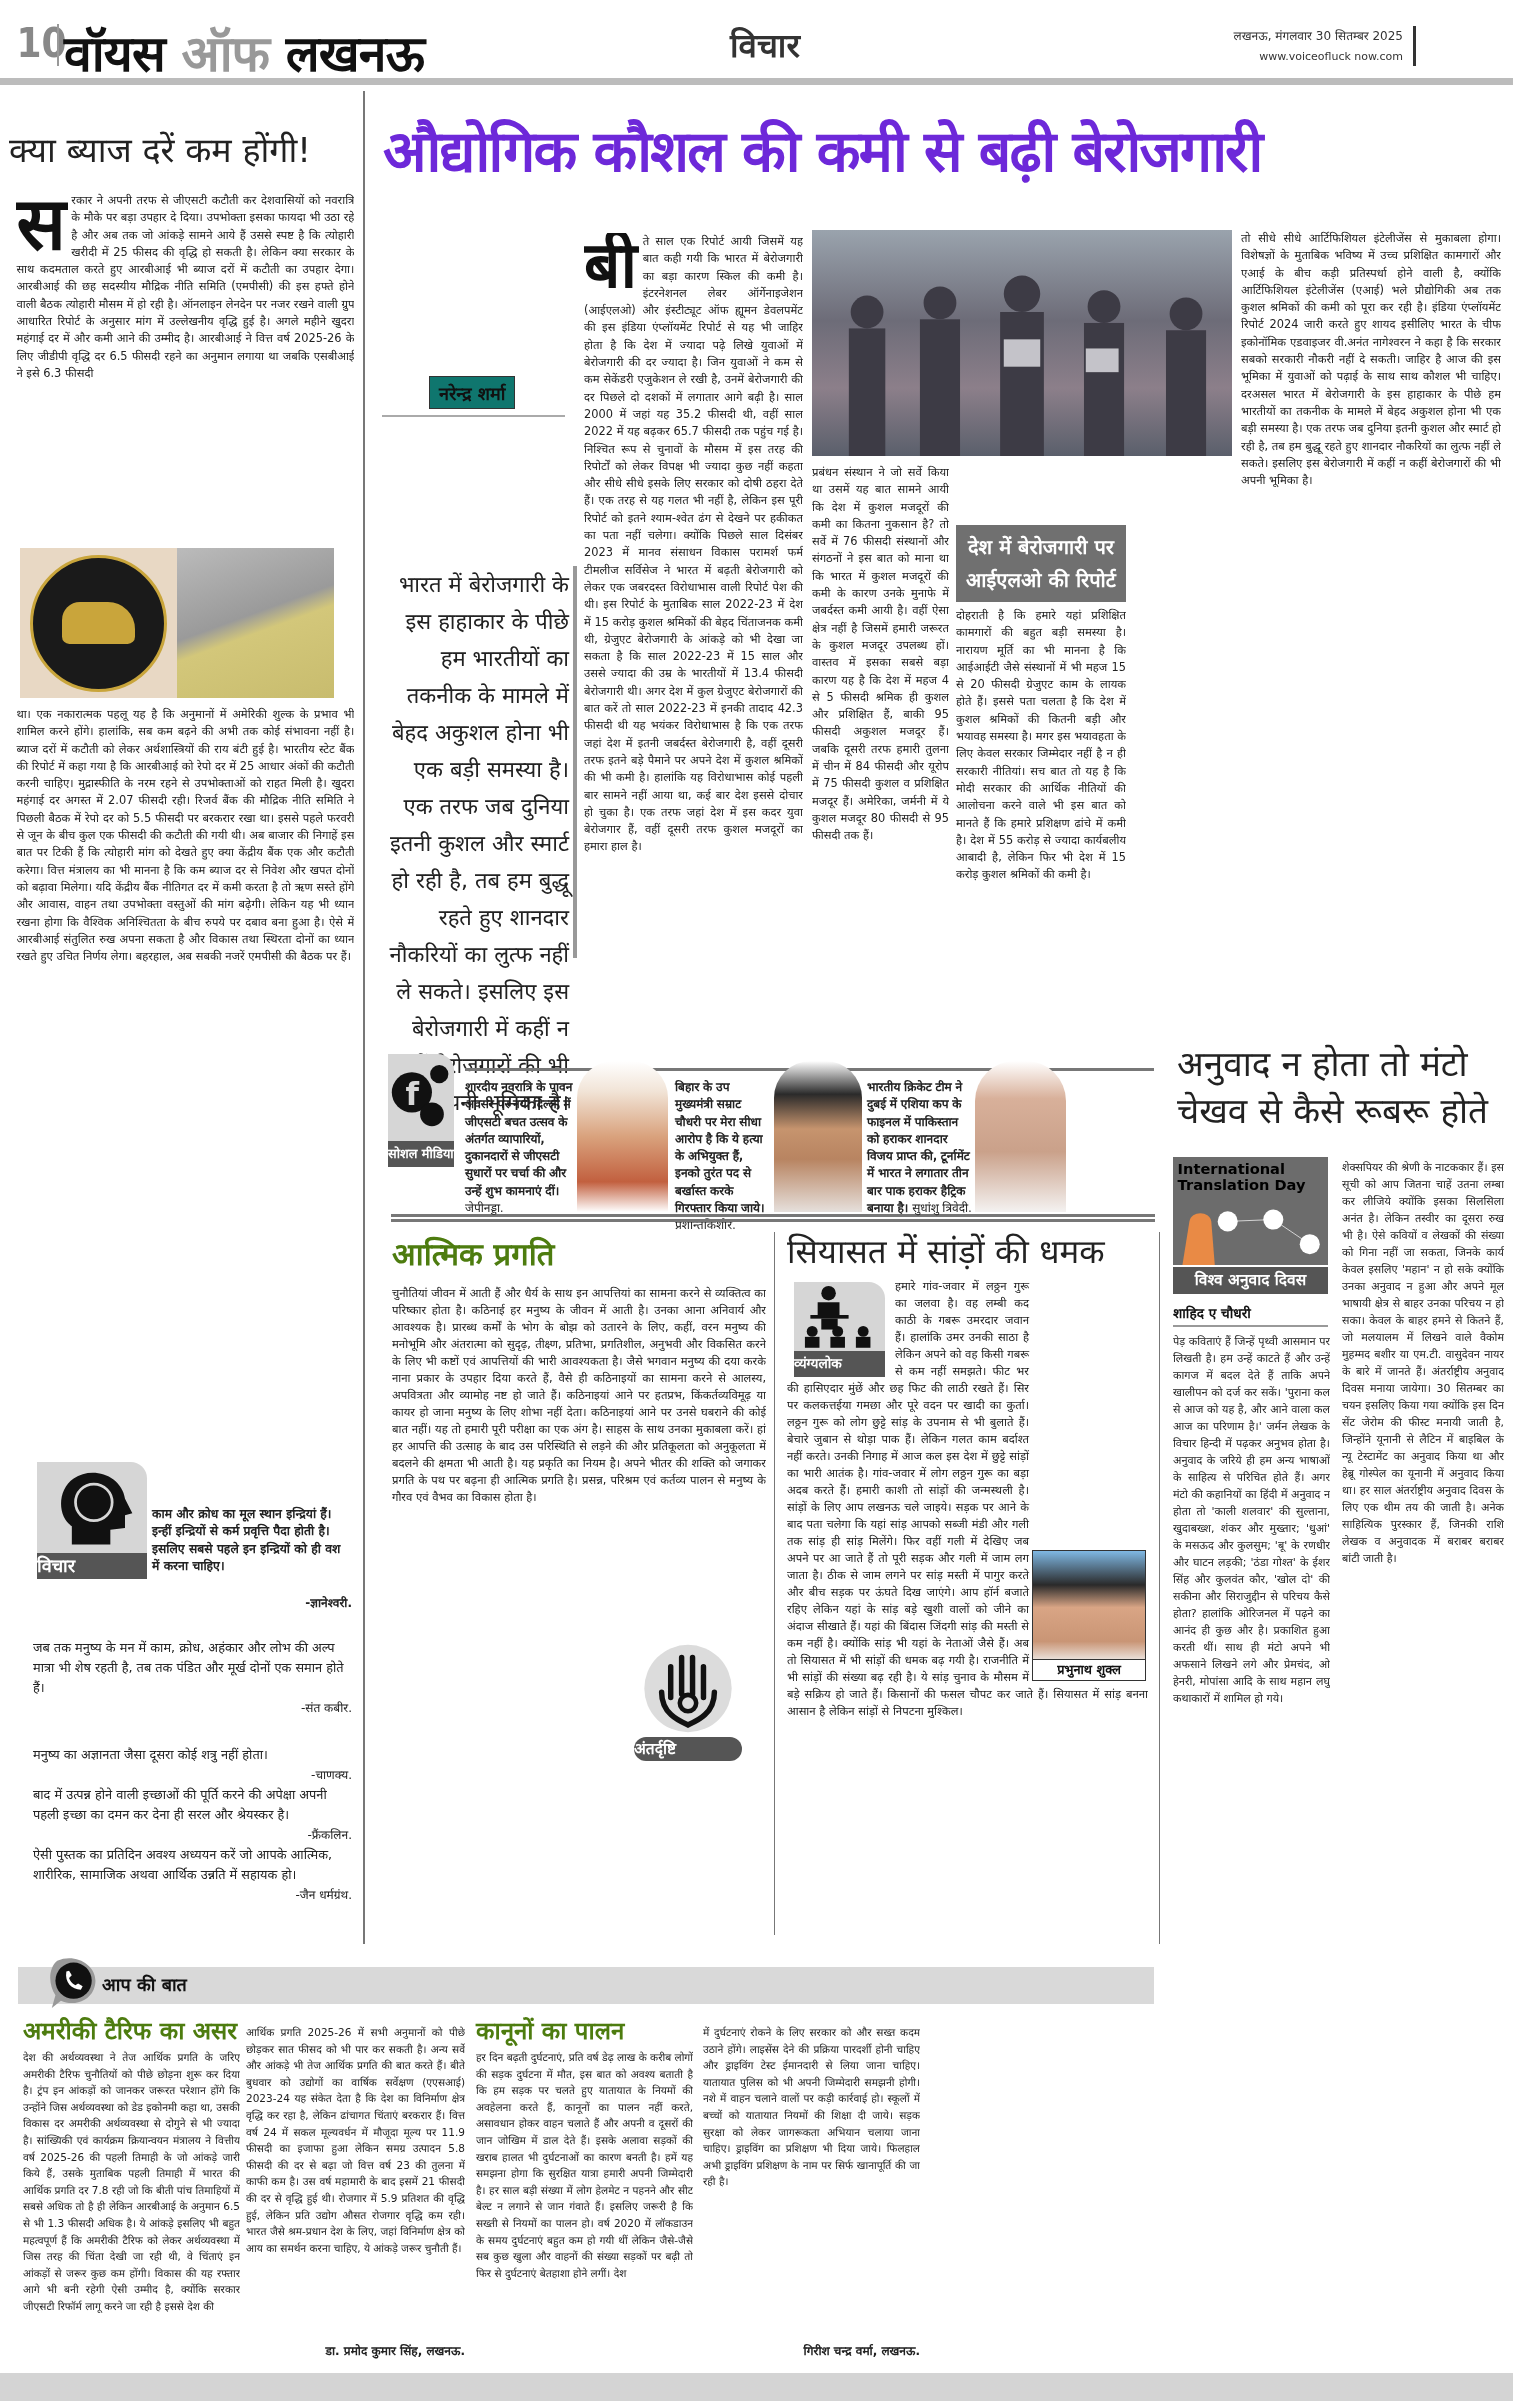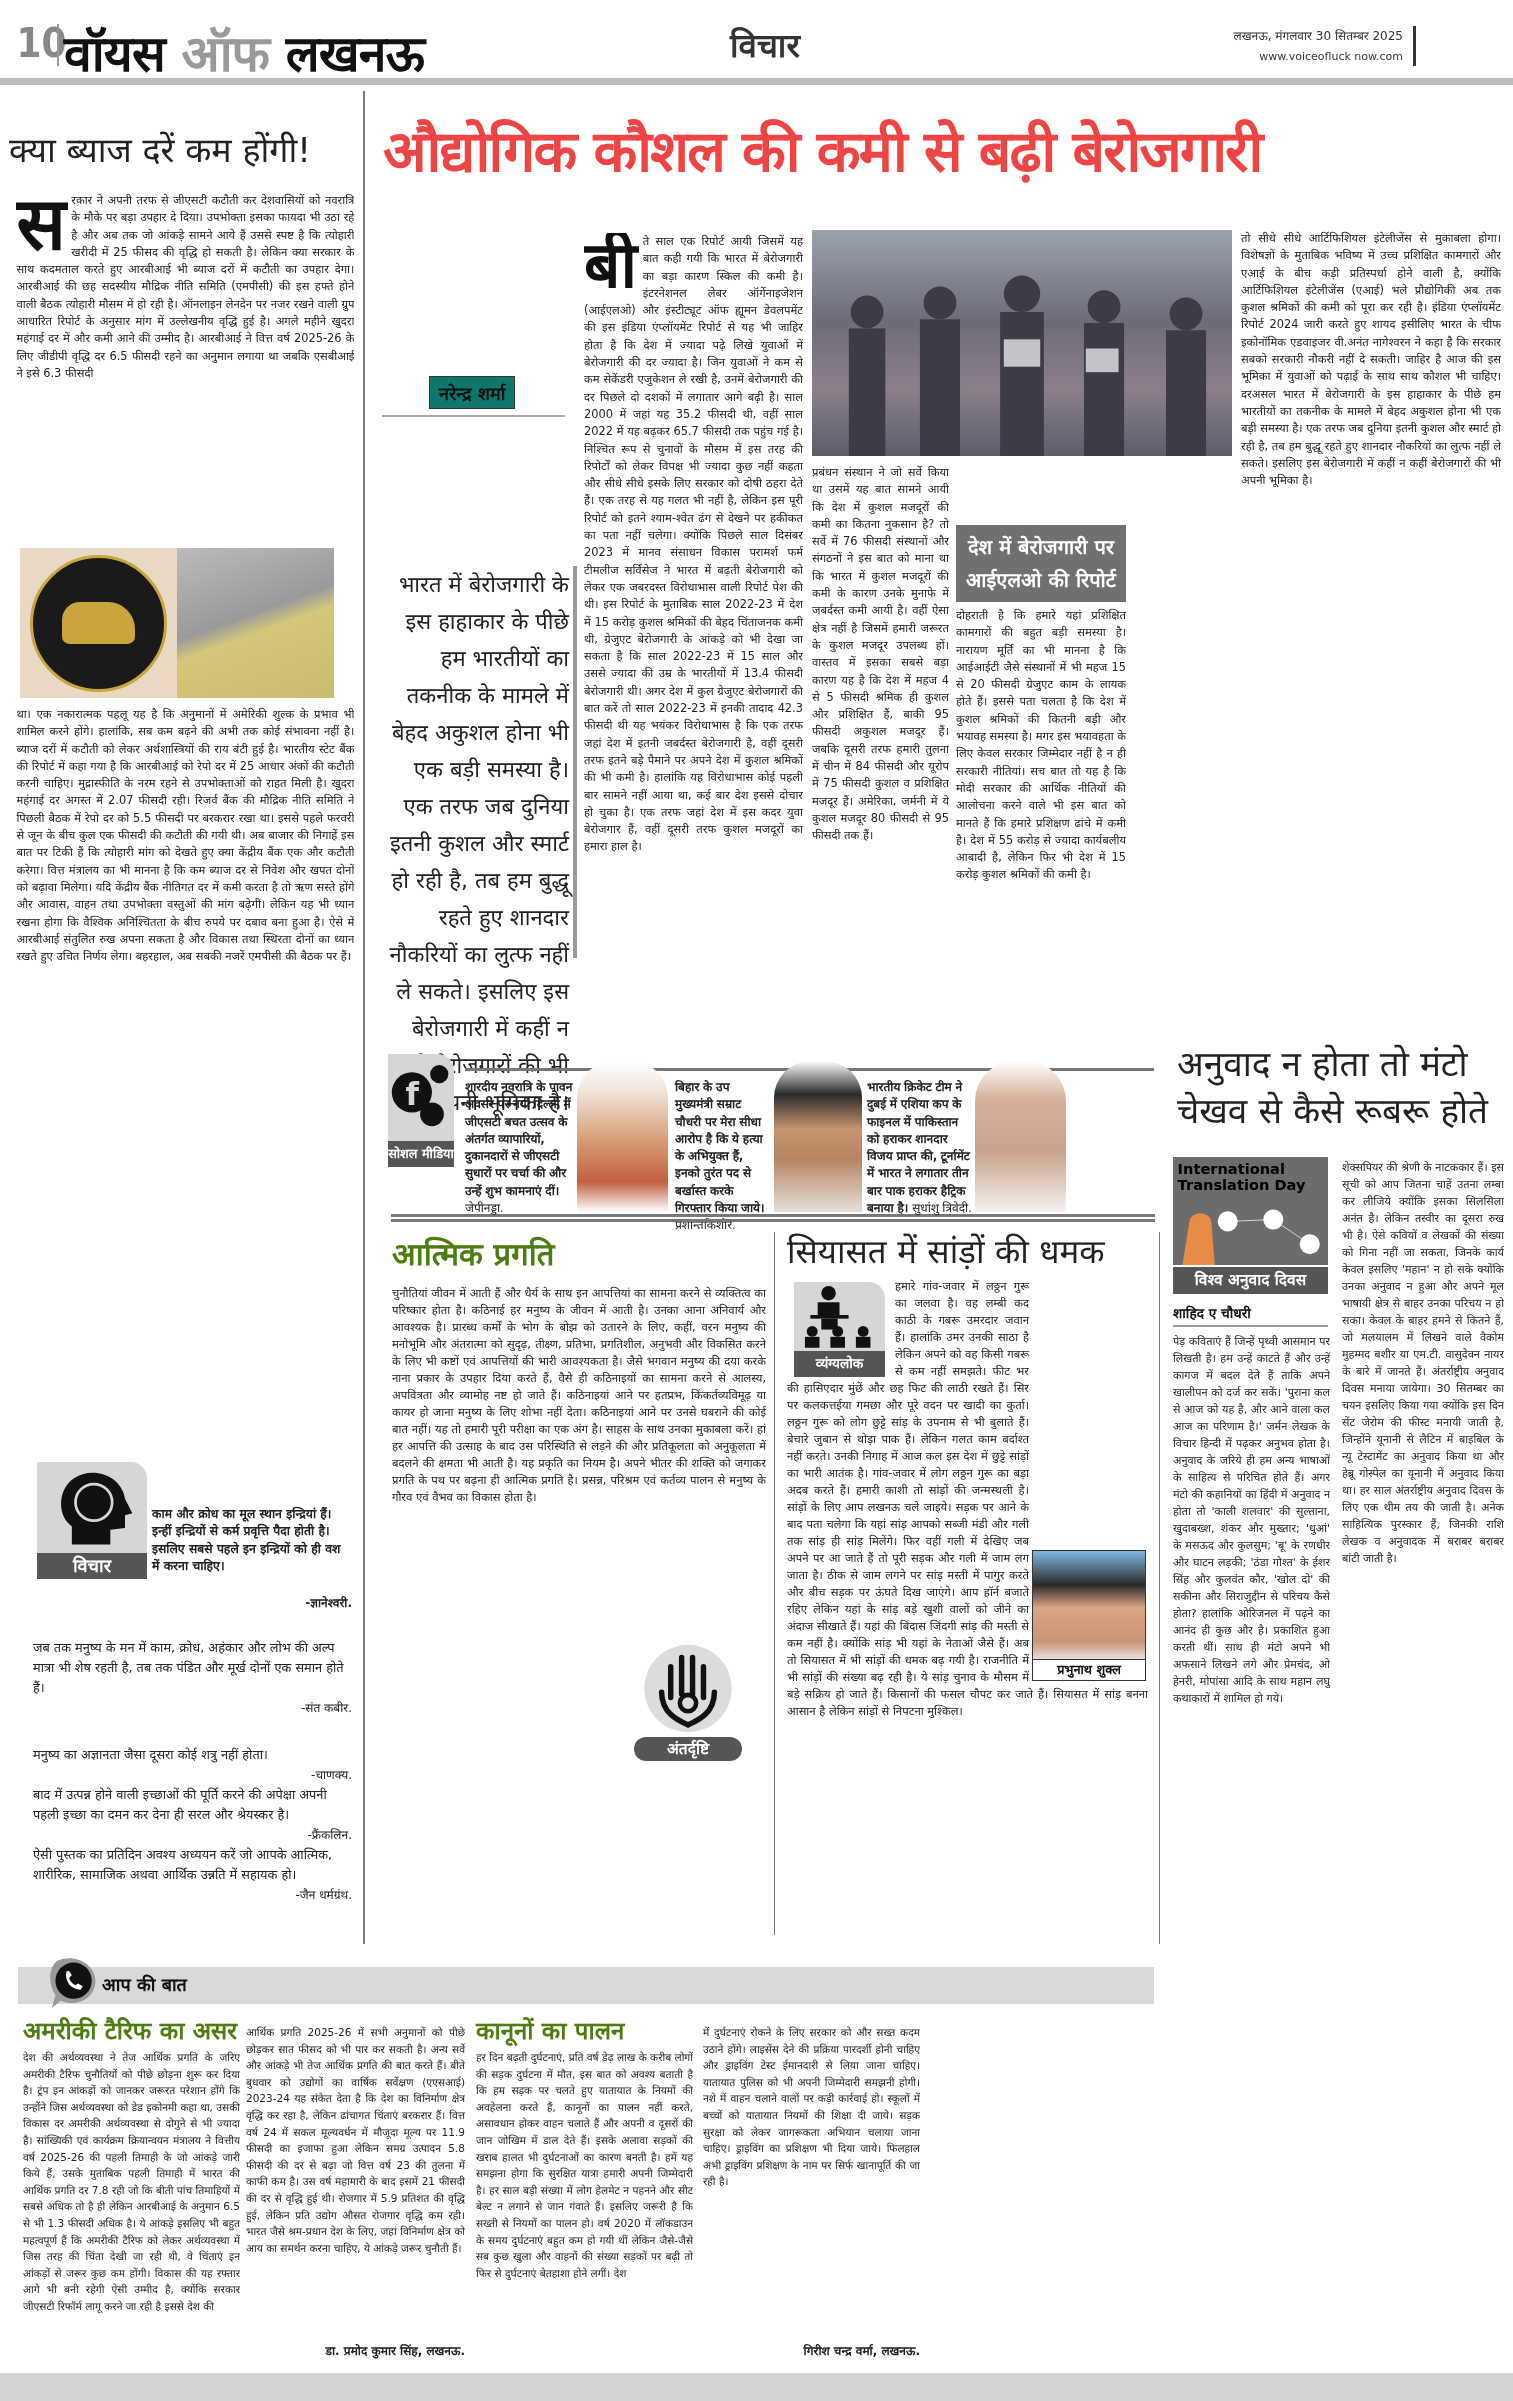--- a/index.html
+++ b/index.html
@@ -8,29 +8,29 @@
 .txt{font-family:"DejaVu Sans",sans-serif;font-size:11.4px;line-height:17.3px;color:#222;text-align:justify;overflow:hidden}
 .hdr-page{left:16.4px;top:20px;font-size:40px;font-weight:bold;color:#888;font-family:"DejaVu Sans Condensed","DejaVu Sans",sans-serif}
 .hdr-sep{left:57px;top:24px;width:1.8px;height:42px;background:#999}
 .hdr-title{left:64px;top:18px;font-size:50px;font-weight:bold;color:#111;letter-spacing:-0.9px}
 .hdr-title .of{color:#999}
 .hdr-sec{left:730px;top:22px;font-size:33px;font-weight:bold;color:#333}
 .hdr-date{right:110px;top:27px;font-size:12px;color:#333}
 .hdr-url{right:110px;top:50px;font-size:11px;color:#333}
 .hdr-rule{left:0;top:78px;width:1513px;height:7.3px;background:#bcbcbc}
 .vline{width:1.8px;background:#777}
-.h-main{left:383px;top:110px;font-size:57px;font-weight:bold;letter-spacing:-1.8px;color:#ef4444;white-space:nowrap}
+.h-main{left:383px;top:110px;font-size:57px;font-weight:bold;letter-spacing:-1.8px;color:#6d28d9;white-space:nowrap}
 .h-left{left:9px;top:126px;font-size:34px;color:#222;white-space:nowrap}
 .dropcap{font-size:73px;font-weight:bold;float:left;line-height:64px;margin-right:5.5px;color:#111}
 .byline-box{border:1.8px solid #333;padding:3.7px 9px;font-size:18px;font-weight:bold;background:#0f766e}
 .pull{font-size:22px;line-height:37px;text-align:right;color:#222}
 .gray-box{background:#707070;color:#fff;text-align:center;font-size:25px;line-height:33px;font-weight:bold}
 .photo{background:#888;overflow:hidden}
 .icon-card{background:#d6d6d6;border-radius:0 16.4px 0 0}
-.icon-label{background:#555;color:#fff;text-align:center;font-size:18px;font-weight:bold}
+.icon-label{background:#555;color:#fff;font-size:18px;font-weight:bold}
 .sm-quote{font-size:12px;line-height:17.3px;color:#222;font-weight:bold;font-family:"DejaVu Sans Condensed","DejaVu Sans",sans-serif}
 .h-sec{font-size:31px;font-weight:bold;color:#4d7c0f;white-space:nowrap}
 .h-light{font-size:38px;color:#222;white-space:nowrap}
 .quote{font-size:12.8px;line-height:20px;color:#222}
 .quote .by{text-align:right;display:block;font-size:12px}
 .aapki{background:#d9d9d9}
 .sig{font-size:12px;font-weight:bold;text-align:right;color:#222}
 .footer-band{left:0;top:2373px;width:1513px;height:28px;background:#d4d4d4}
 </style>
 </head>

